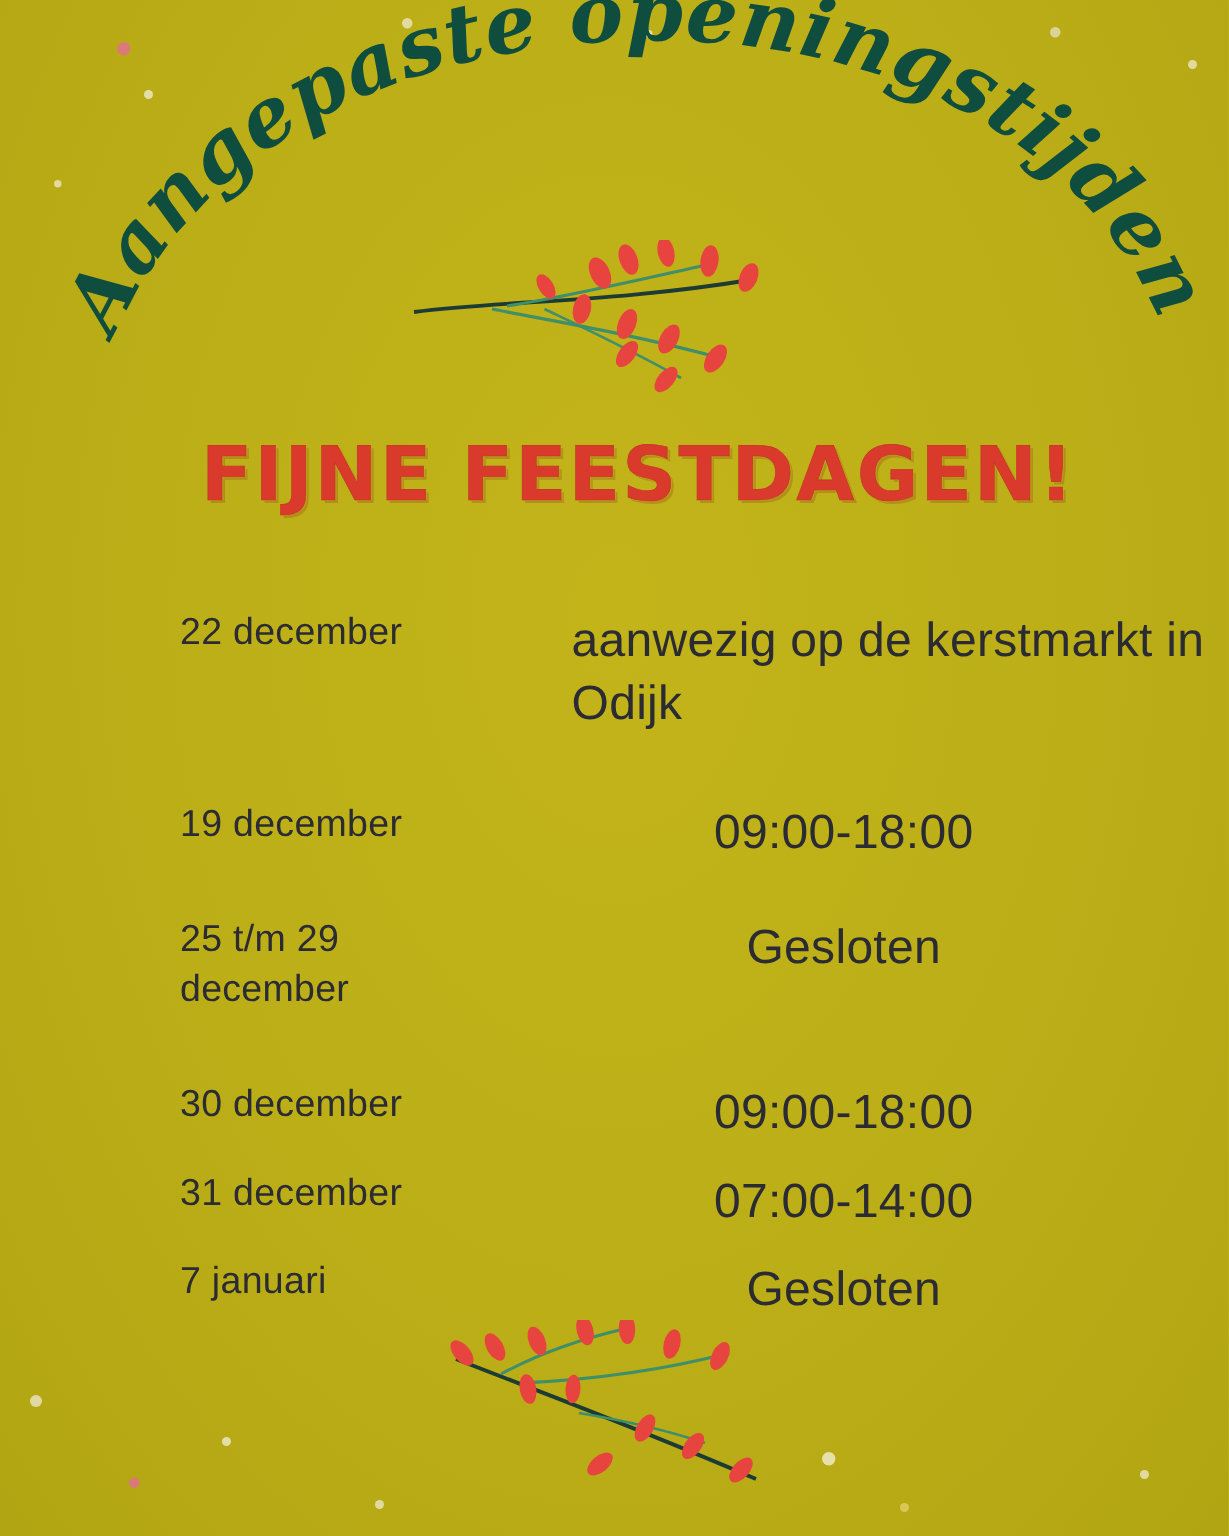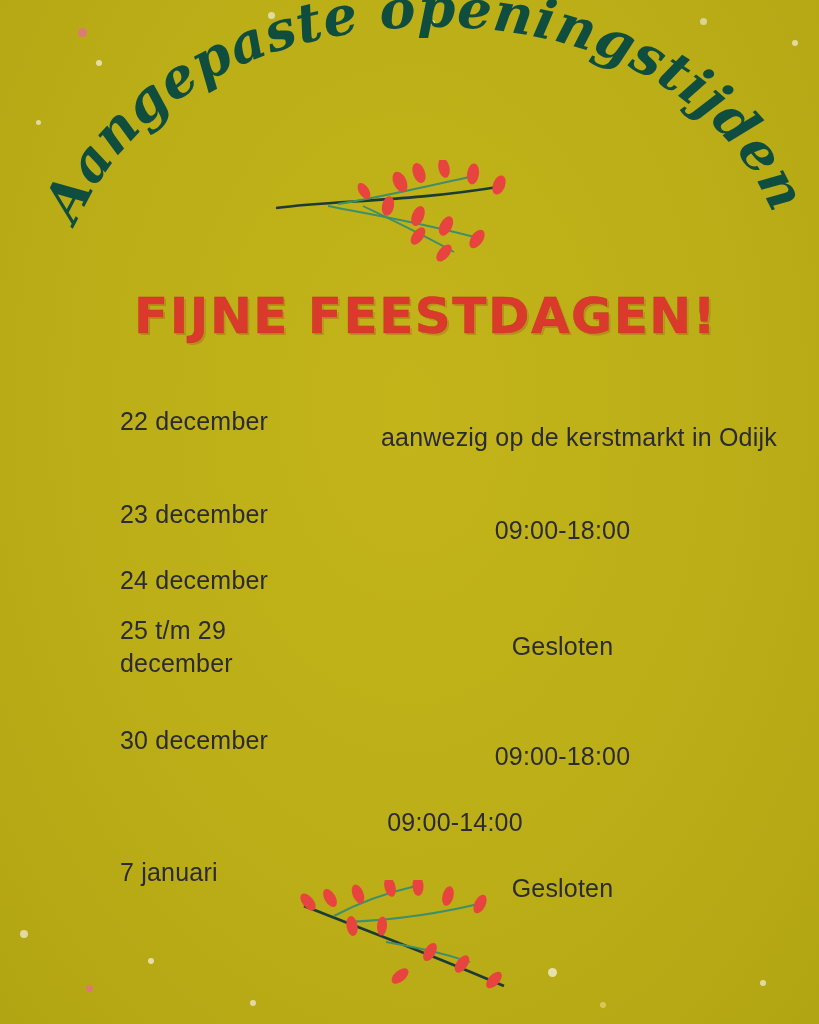--- a/index.html
+++ b/index.html
@@ -107,26 +107,25 @@
     width: 215px;
     flex: 0 0 215px;
     font-size: 25px;
     color: #2b2b33;
     line-height: 1.32;
     letter-spacing: .2px;
   }
   .val {
     flex: 1 1 auto;
     text-align: center;
-    font-size: 25px;
+    font-size: 32px;
     color: #2b2b33;
     line-height: 1.32;
     letter-spacing: .2px;
     padding-right: 20px;
-    margin-top: 16px;
   }
   .val.wide {
     text-align: left;
     padding-left: 46px;
     padding-right: 0;
   }
 </style>
 </head>
 <body>
 
@@ -187,40 +186,40 @@
   </div>
 
   <div class="hours">
 
     <div class="row gap-after">
       <div class="day">22 december</div>
       <div class="val wide">aanwezig op de kerstmarkt in Odijk</div>
     </div>
 
     <div class="row">
-      <div class="day">23 december</div>
+      <div class="day">19 december</div>
       <div class="val">09:00-18:00</div>
     </div>
 
     <div class="row">
-      <div class="day">24 december</div>
     </div>
 
     <div class="row gap-after">
       <div class="day">25 t/m 29 december</div>
       <div class="val">Gesloten</div>
     </div>
 
     <div class="row">
       <div class="day">30 december</div>
       <div class="val">09:00-18:00</div>
     </div>
 
     <div class="row">
-      <div class="val">09:00-14:00</div>
+      <div class="day">31 december</div>
+      <div class="val">07:00-14:00</div>
     </div>
 
     <div class="row">
       <div class="day">7 januari</div>
       <div class="val">Gesloten</div>
     </div>
 
     <div class="row">
     </div>
 

